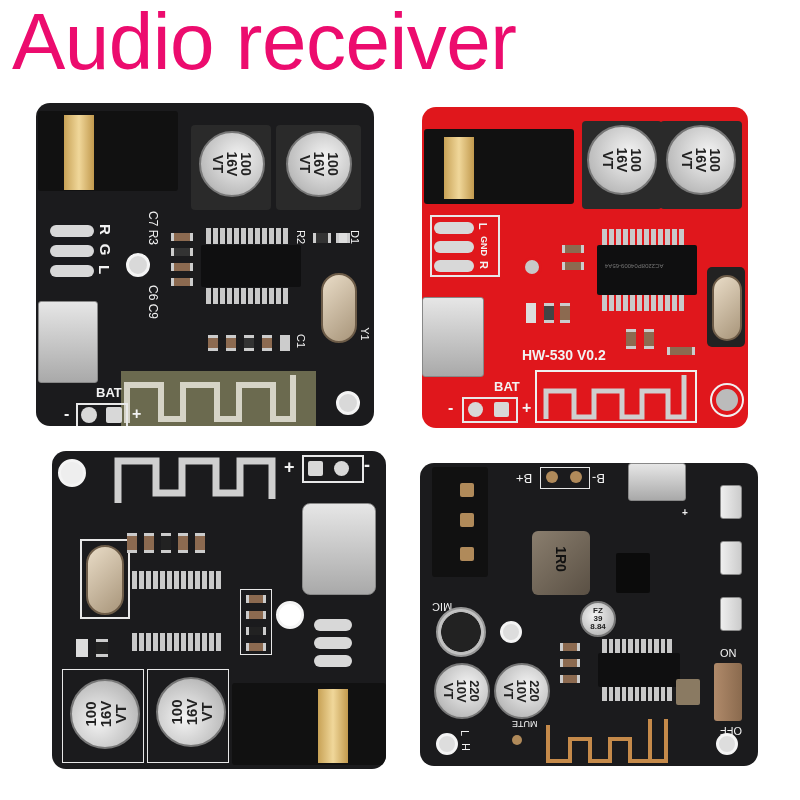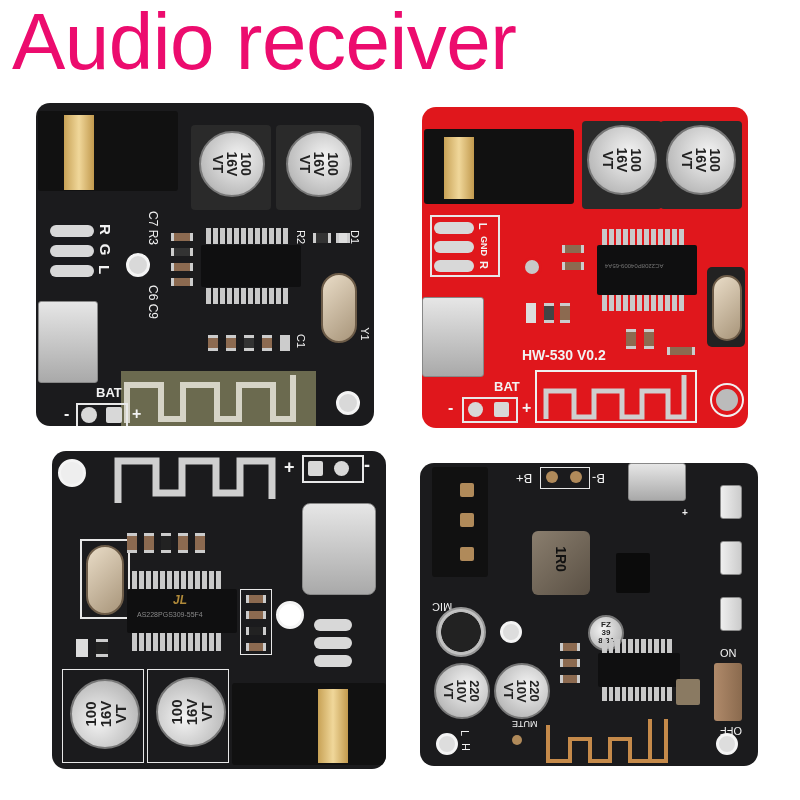--- a/index.html
+++ b/index.html
@@ -265,24 +265,20 @@
       <span></span>
       <span></span>
       <span></span>
       <span></span>
       <span></span>
       <span></span>
       <span></span>
       <span></span>
       <span></span>
   </div>
-  <div class="chip" style="left:75px; top:138px; width:110px; height:44px;">
-    <div class="silk" style="left:46px; top:4px; font-size:12px; color:#b08a3a; font-style:italic;">JL</div>
-    <div class="silk" style="left:10px; top:22px; font-size:7px; font-weight:400; color:#888;">AS228PGS309-55F4</div>
-  </div>
   <div class="pins" style="left:80px; top:182px; width:100px; height:18px;">
     <span></span>
       <span></span>
       <span></span>
       <span></span>
       <span></span>
       <span></span>
       <span></span>
       <span></span>
       <span></span>
@@ -342,21 +338,21 @@
   <div class="usb" style="left:300px; top:22px; width:22px; height:34px; background:linear-gradient(90deg,#eee,#ccc);"></div>
   <div class="usb" style="left:300px; top:78px; width:22px; height:34px; background:linear-gradient(90deg,#eee,#ccc);"></div>
   <div class="usb" style="left:300px; top:134px; width:22px; height:34px; background:linear-gradient(90deg,#eee,#ccc);"></div>
 
   <div class="chip" style="left:112px; top:68px; width:58px; height:64px; background:linear-gradient(135deg,#8a7e6e,#5a5044); border-radius:6px;">
     <div class="silk" style="left:16px; top:20px; font-size:14px; color:#111; transform:rotate(90deg);">1R0</div>
   </div>
 
   <div class="chip" style="left:196px; top:90px; width:34px; height:40px; background:#0b0b0b;"></div>
 
-  <div class="cap" style="left:168px; top:138px; width:36px; height:36px; font-size:8px;margin-top:14px;">
+  <div class="cap" style="left:160px; top:138px; width:36px; height:36px; font-size:8px;">
     <span>FZ</span>
     <span>39</span>
     <span>8.84</span>
   </div>
 
   <div class="silk" style="left:12px; top:138px; font-size:11px; font-weight:400; transform:rotate(180deg);">MIC</div>
   <div class="cap" style="left:16px; top:144px; width:50px; height:50px; background:radial-gradient(circle,#222 60%,#bbb 62%,#eee); border-color:#999;"></div>
   <div class="hole" style="left:80px; top:158px; width:22px; height:22px; background:#ddd;"></div>
 
   <div class="cap" style="left:14px; top:200px; width:56px; height:56px; font-size:13px; transform:rotate(90deg);">

